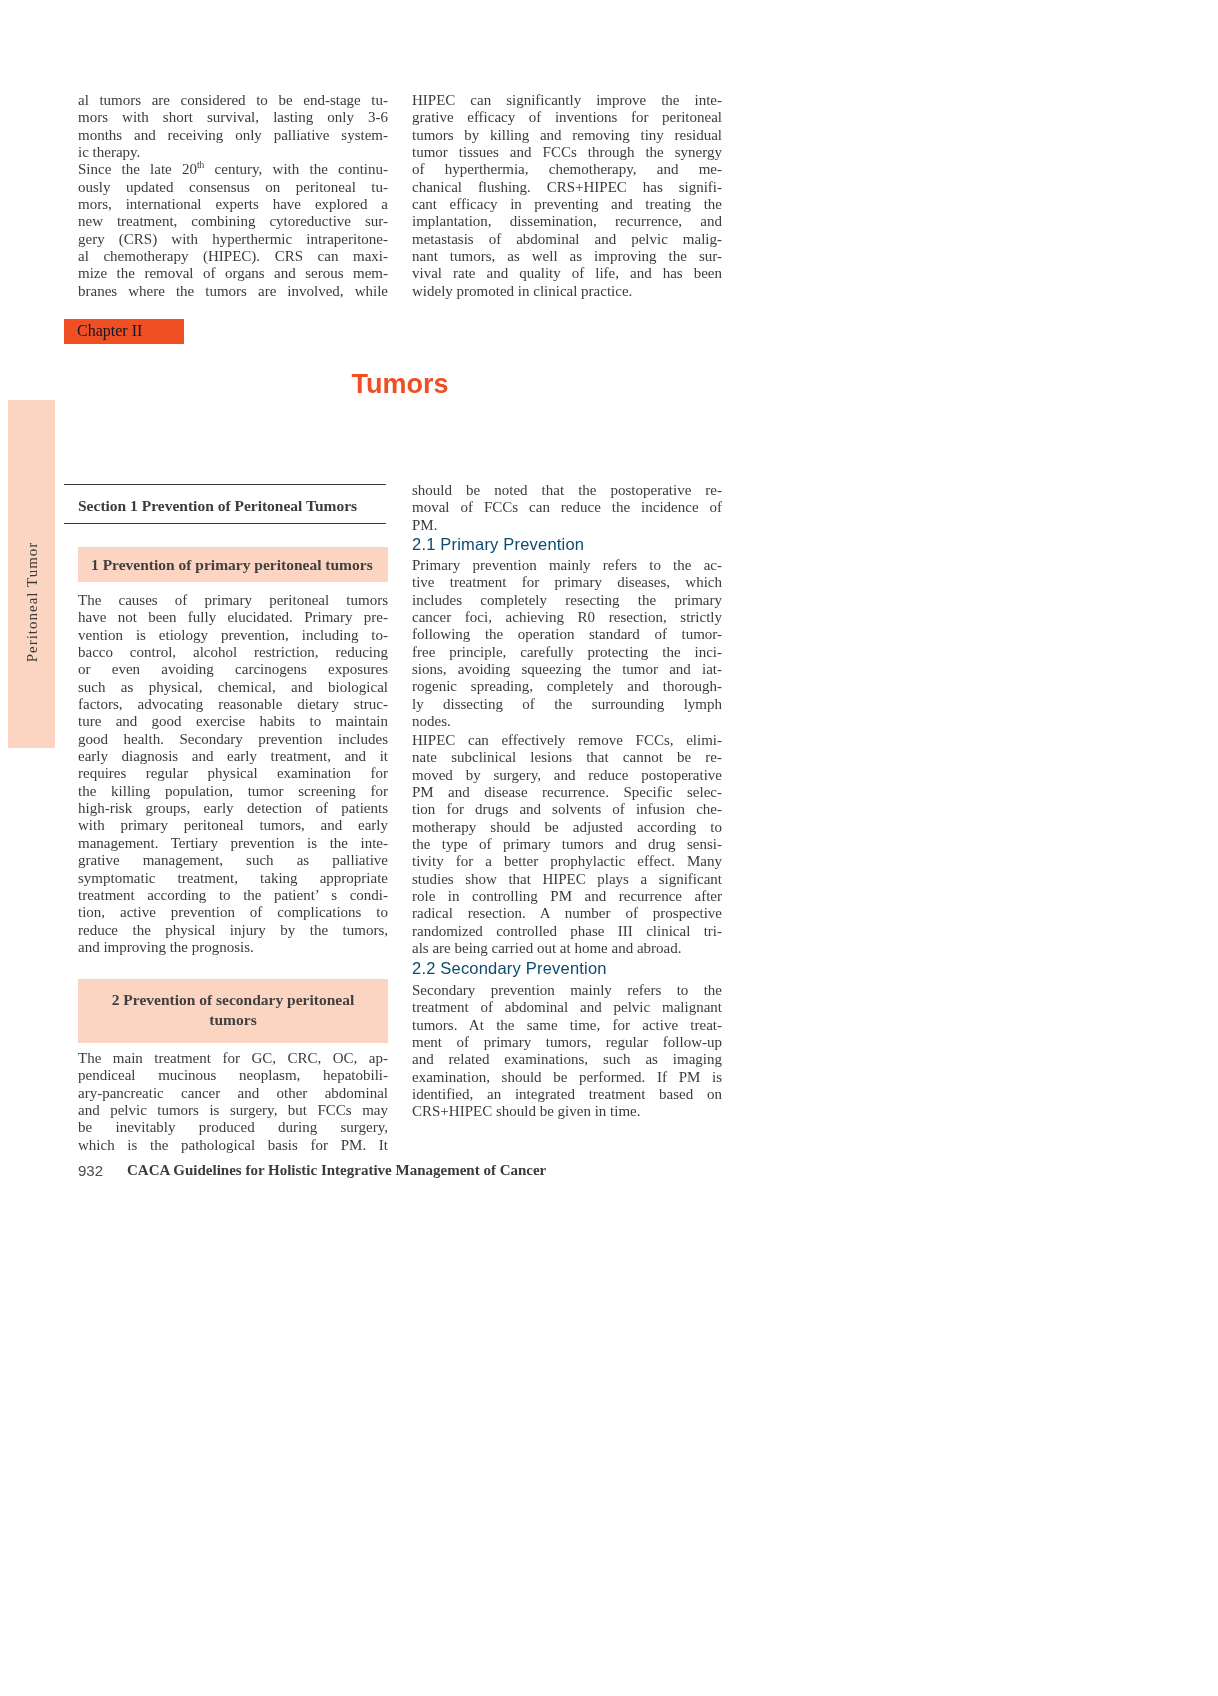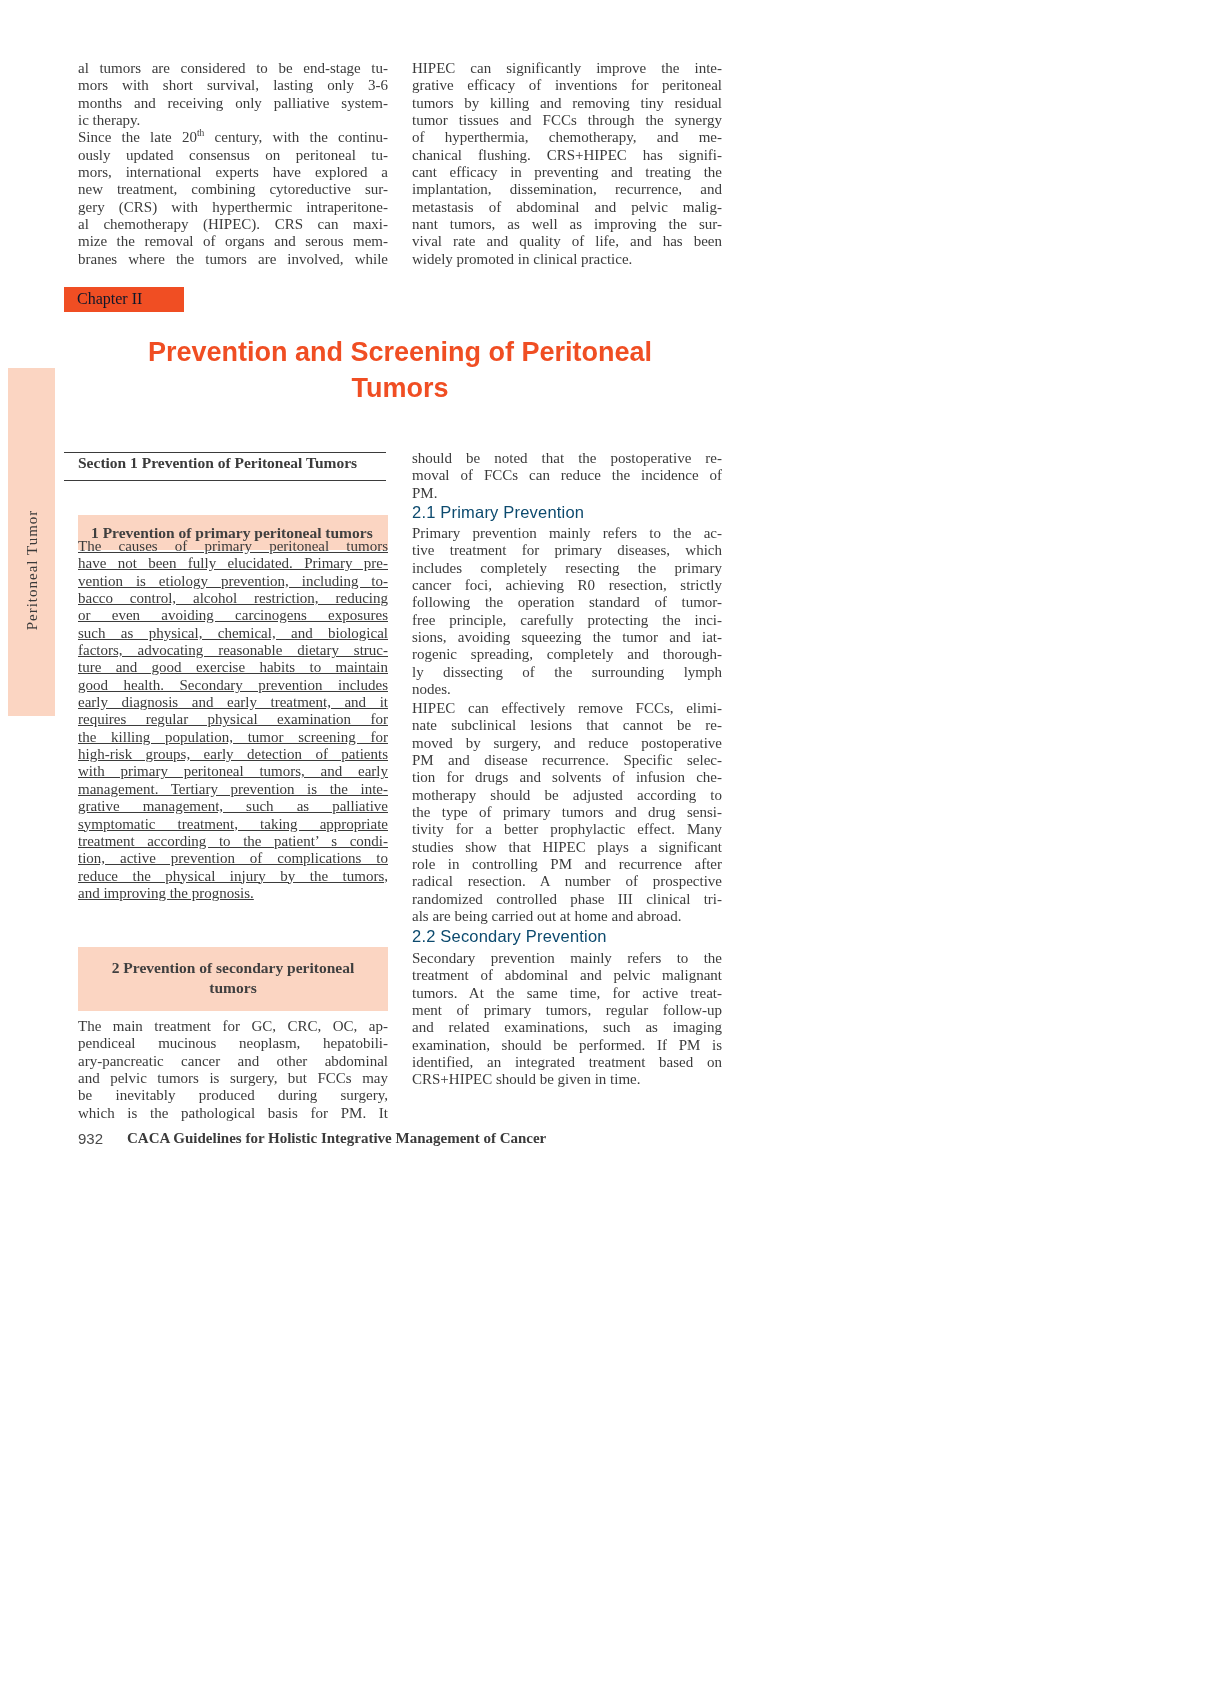--- a/index.html
+++ b/index.html
@@ -4,21 +4,21 @@
 <style>
   html,body { margin:0; padding:0; }
   body {
     width:1218px; height:1696px;
     background:#ffffff;
     font-family:"Liberation Serif", serif;
     color:#3b3b3b;
     position:relative;
     overflow:hidden;
   }
-  .abs { position:absolute; }
+  .abs { position:absolute;margin-top:32px; }
 
   
   .col { width:310px; }
   .body-text { font-size:15px; line-height:17.35px; }
   .tline { text-align:justify; text-align-last:justify; }
   .para .tline:last-child { text-align-last:left; }
   .para.jl-all .tline:last-child { text-align-last:justify; }
   sup { font-size:9.5px; line-height:0; vertical-align:super; }
 
   
@@ -52,21 +52,21 @@
     transform:translate(-50%,-50%) rotate(-90deg);
     white-space:nowrap;
     font-size:15px; letter-spacing:1px; color:#3a3a3a;
   }
 
   
   .section-heading {
     left:64px; top:452px; width:308px;
     border-top:1.6px solid #3b3b3b;
     border-bottom:1.6px solid #3b3b3b;
-    padding:1px 0 8px 14px;
+    padding:12px 0 8px 14px;
     font-weight:bold; font-size:15.5px;
   }
 
   
   .sub-box {
     background:#fbd5c2;
     width:310px;
     font-weight:bold; font-size:15.5px;
     color:#3f3f3f;
     box-sizing:border-box;
@@ -124,33 +124,32 @@
       <div class="tline">metastasis of abdominal and pelvic malig-</div>
       <div class="tline">nant tumors, as well as improving the sur-</div>
       <div class="tline">vival rate and quality of life, and has been</div>
       <div class="tline">widely promoted in clinical practice.</div>
     </div>
 </div>
 
 <div class="abs chapter-badge">Chapter II</div>
 
 <div class="abs chapter-title">
-  <div>Prevention and Screening of Peritoneal</div>
   <div>Tumors</div>
 </div>
 
 <div class="abs side-tab">
   <span class="side-tab-label">Peritoneal Tumor</span>
 </div>
 
 <div class="abs section-heading">Section 1 Prevention of Peritoneal Tumors</div>
 
 <div class="abs sub-box sub-box-1">1 Prevention of primary peritoneal tumors</div>
 
-<div class="abs body-text col para" style="left:78px; top:538px;text-decoration:underline;">
+<div class="abs body-text col para" style="left:78px; top:560px;">
     <div class="tline">The causes of primary peritoneal tumors</div>
     <div class="tline">have not been fully elucidated. Primary pre-</div>
     <div class="tline">vention is etiology prevention, including to-</div>
     <div class="tline">bacco control, alcohol restriction, reducing</div>
     <div class="tline">or even avoiding carcinogens exposures</div>
     <div class="tline">such as physical, chemical, and biological</div>
     <div class="tline">factors, advocating reasonable dietary struc-</div>
     <div class="tline">ture and good exercise habits to maintain</div>
     <div class="tline">good health. Secondary prevention includes</div>
     <div class="tline">early diagnosis and early treatment, and it</div>

